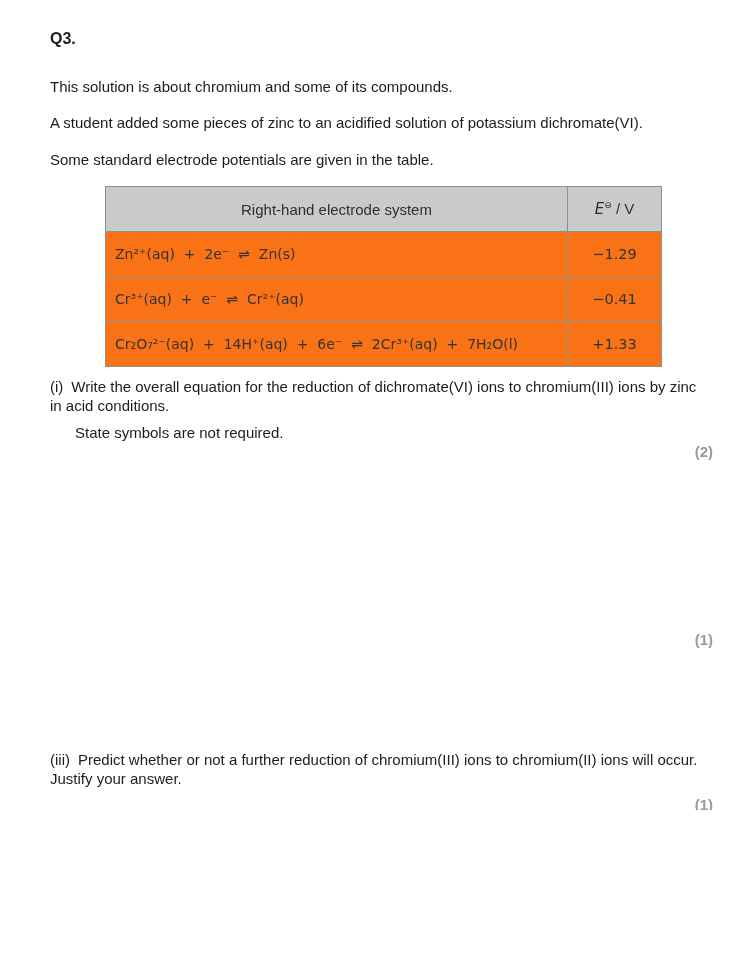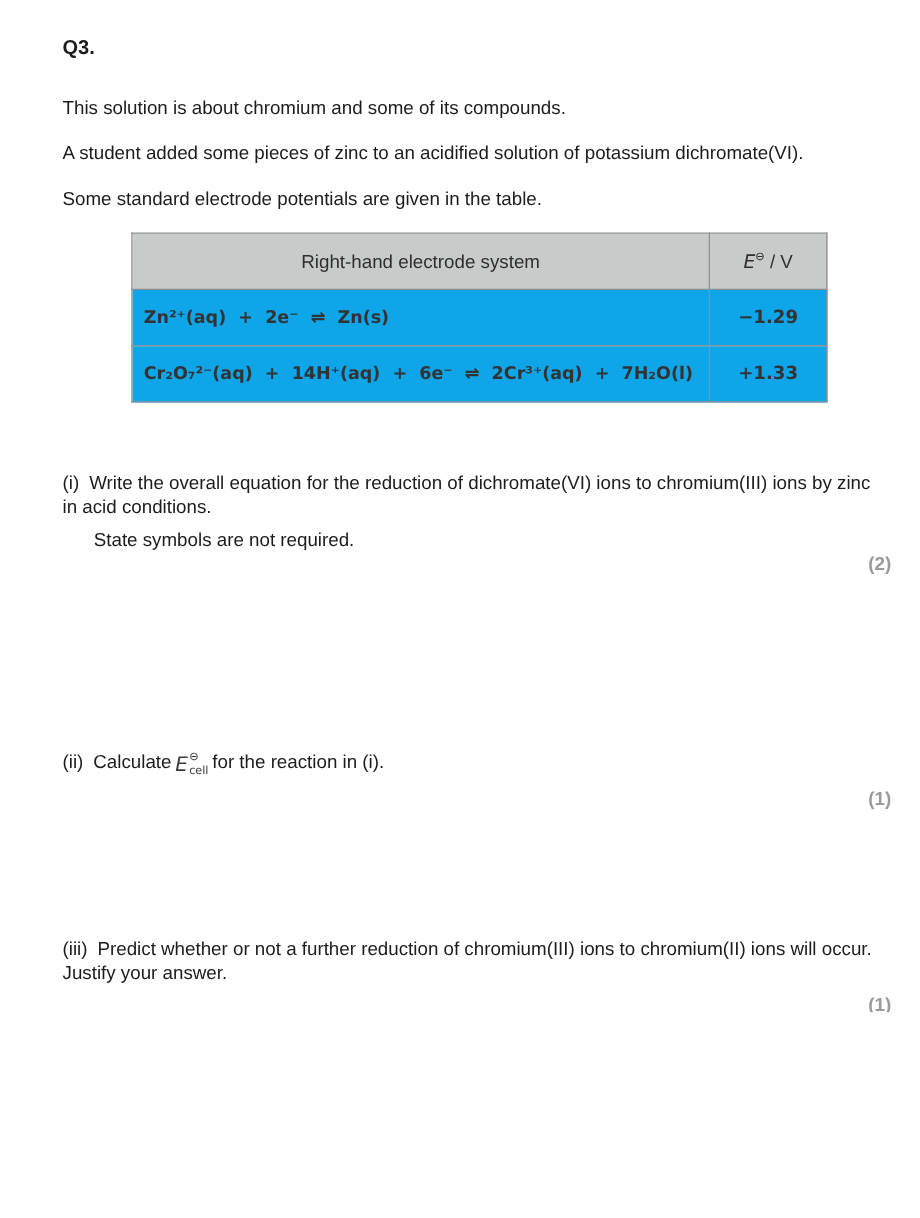--- a/index.html
+++ b/index.html
@@ -14,21 +14,21 @@
   .body-text { font-size:15px; }
   .wrap { width:662px; line-height:19px; }
 
   
   table.pot { border-collapse:collapse; table-layout:fixed;border-radius:11px; }
   .pot th, .pot td { border:1px solid #8d908f; vertical-align:middle; }
   .pot th {
     background:#c9cbca; font-weight:400; color:#2e2e2e;
     height:42px; font-size:15px; text-align:center;
   }
-  .pot td { height:42px; color:#333333; background:#0ea5e9;font-weight:bold; }
+  .pot td { height:42px; color:#333333; background:#f97316; }
   td.eq {
     padding-left:9px; font-family:"DejaVu Sans", sans-serif;
     font-size:14px; white-space:pre; text-align:left;
   }
   td.val {
     text-align:center; font-family:"DejaVu Sans", sans-serif; font-size:14.5px;
   }
   .ebase { font-style:italic; font-family:"DejaVu Sans", sans-serif; }
   .pot sup { font-size:9px; font-family:"DejaVu Sans", sans-serif; }
 
@@ -75,39 +75,36 @@
     <tbody>
       <tr>
         <th>Right-hand electrode system</th>
         <th><span class="ebase">E</span><sup>⊖</sup><span> / V</span></th>
       </tr>
       <tr>
         <td class="eq">Zn²⁺(aq)  +  2e⁻  ⇌  Zn(s)</td>
         <td class="val">−1.29</td>
       </tr>
       <tr>
+        <td class="eq">Cr³⁺(aq)  +  e⁻  ⇌  Cr²⁺(aq)</td>
+        <td class="val">−0.41</td>
+      </tr>
+      <tr>
         <td class="eq">Cr₂O₇²⁻(aq)  +  14H⁺(aq)  +  6e⁻  ⇌  2Cr³⁺(aq)  +  7H₂O(l)</td>
         <td class="val">+1.33</td>
       </tr>
     </tbody>
   </table>
 
   <p class="abs body-text" style="left:75px; top:424px;">State symbols are not required.</p>
 
   <p class="abs body-text wrap" style="left:50px; top:377px;"><span class="qlabel">(i)</span><span>Write the overall equation for the reduction of dichromate(VI) ions to chromium(III) ions by zinc in acid conditions.</span></p>
 
   <p class="abs marks" style="top:443px;">(2)</p>
 
-  <p class="abs body-text" style="left:50px; top:601px;"><span class="qlabel">(ii)</span><span>Calculate</span><span class="esym">
-        <span class="base">E</span>
-        <span class="stack">
-          <span>⊖</span>
-          <span>cell</span>
-        </span>
-      </span><span>for the reaction in (i).</span></p>
 
   <p class="abs marks" style="top:631px;">(1)</p>
 
   <p class="abs body-text wrap" style="left:50px; top:750px;"><span class="qlabel">(iii)</span><span>Predict whether or not a further reduction of chromium(III) ions to chromium(II) ions will occur. Justify your answer.</span></p>
 
   <p class="abs marks" style="top:796px;">(1)</p>
 
   <div class="answer-line" style="top:837px;"></div>
   <div class="answer-line" style="top:873px;"></div>
   <div class="answer-line" style="top:909px;"></div>

